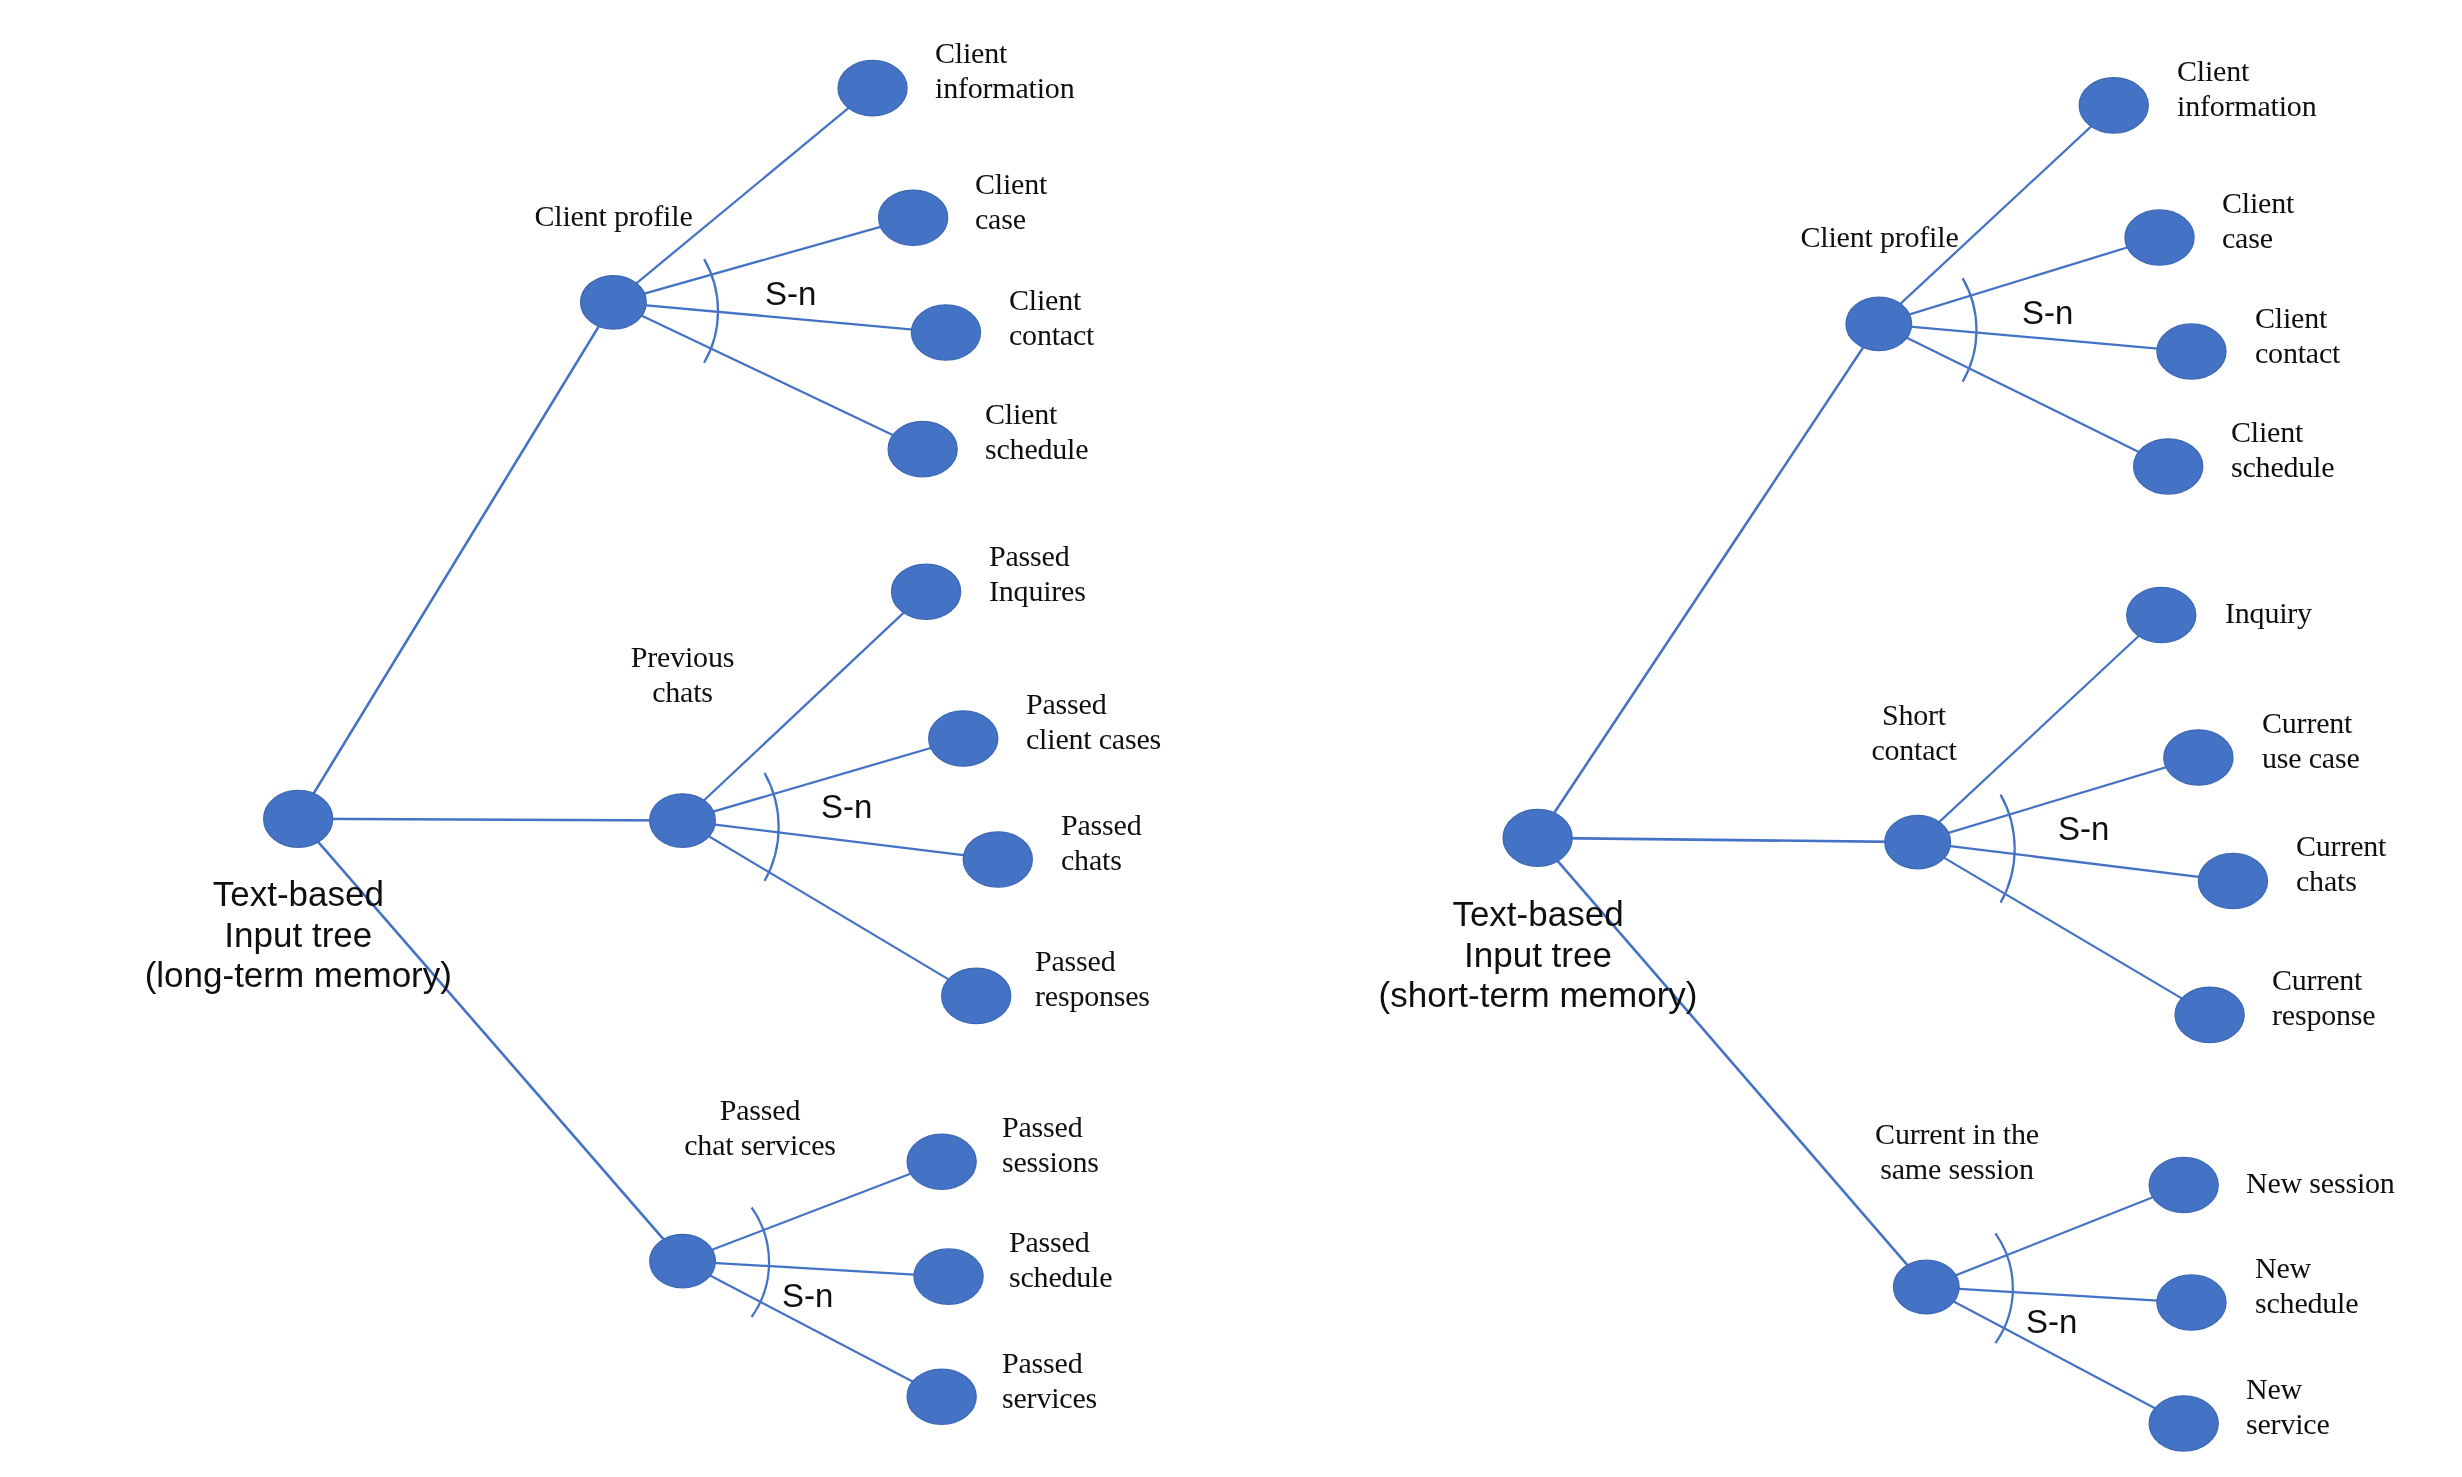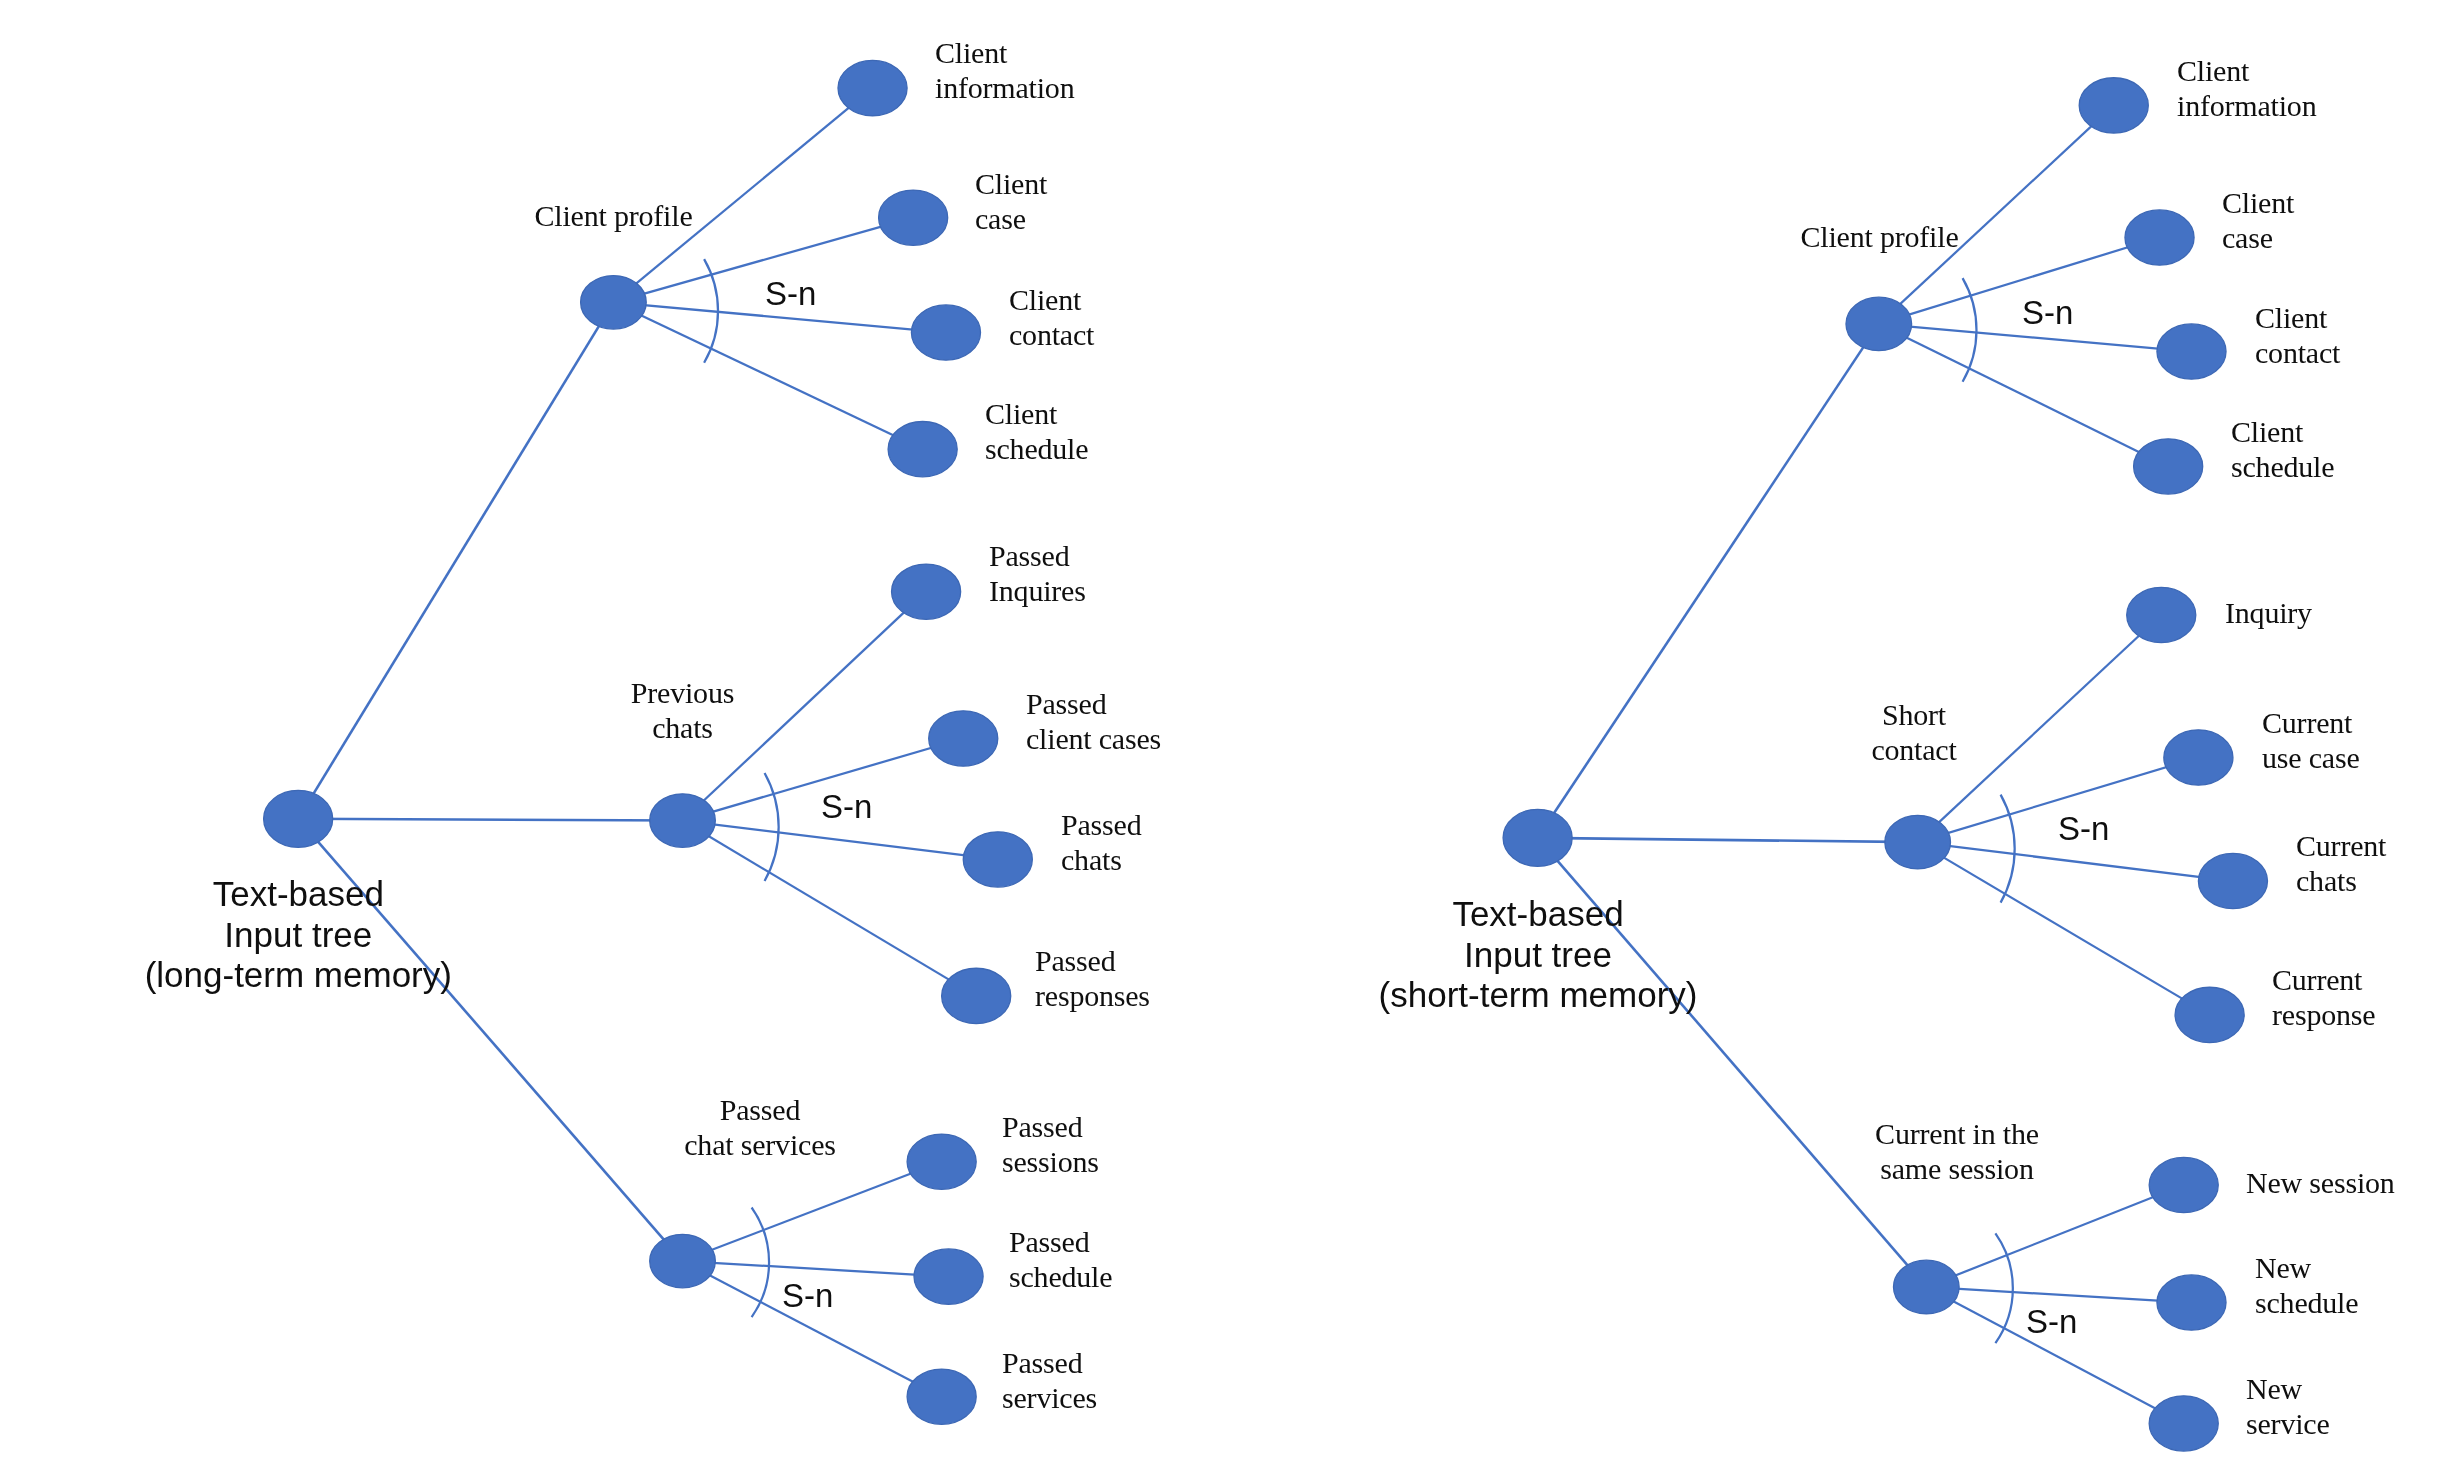--- a/index.html
+++ b/index.html
@@ -167,21 +167,21 @@
       <ellipse class="node-ellipse" cx="2528" cy="1648" rx="40" ry="32"></ellipse>
     </g>
   </svg>
 
   <div class="root-label" style="left:17.3px; top:874px; width:562px;">Text-based
 Input tree
 (long-term memory)</div>
 
   <div class="node-label center" style="left:389px; top:199px; width:449px;">Client profile</div>
 
-  <div class="node-label center" style="left:501px; top:676px; width:363px;">Previous
+  <div class="node-label center" style="left:501px; top:640px; width:363px;">Previous
 chats</div>
 
   <div class="node-label center" style="left:570px; top:1093px; width:380px;">Passed
 chat services</div>
 
   <div class="node-label left" style="left:935px; top:36px; width:397px;">Client
 information</div>
   <div class="node-label left" style="left:975px; top:167px; width:397px;">Client
 case</div>
   <div class="node-label left" style="left:1009px; top:283px; width:397px;">Client

